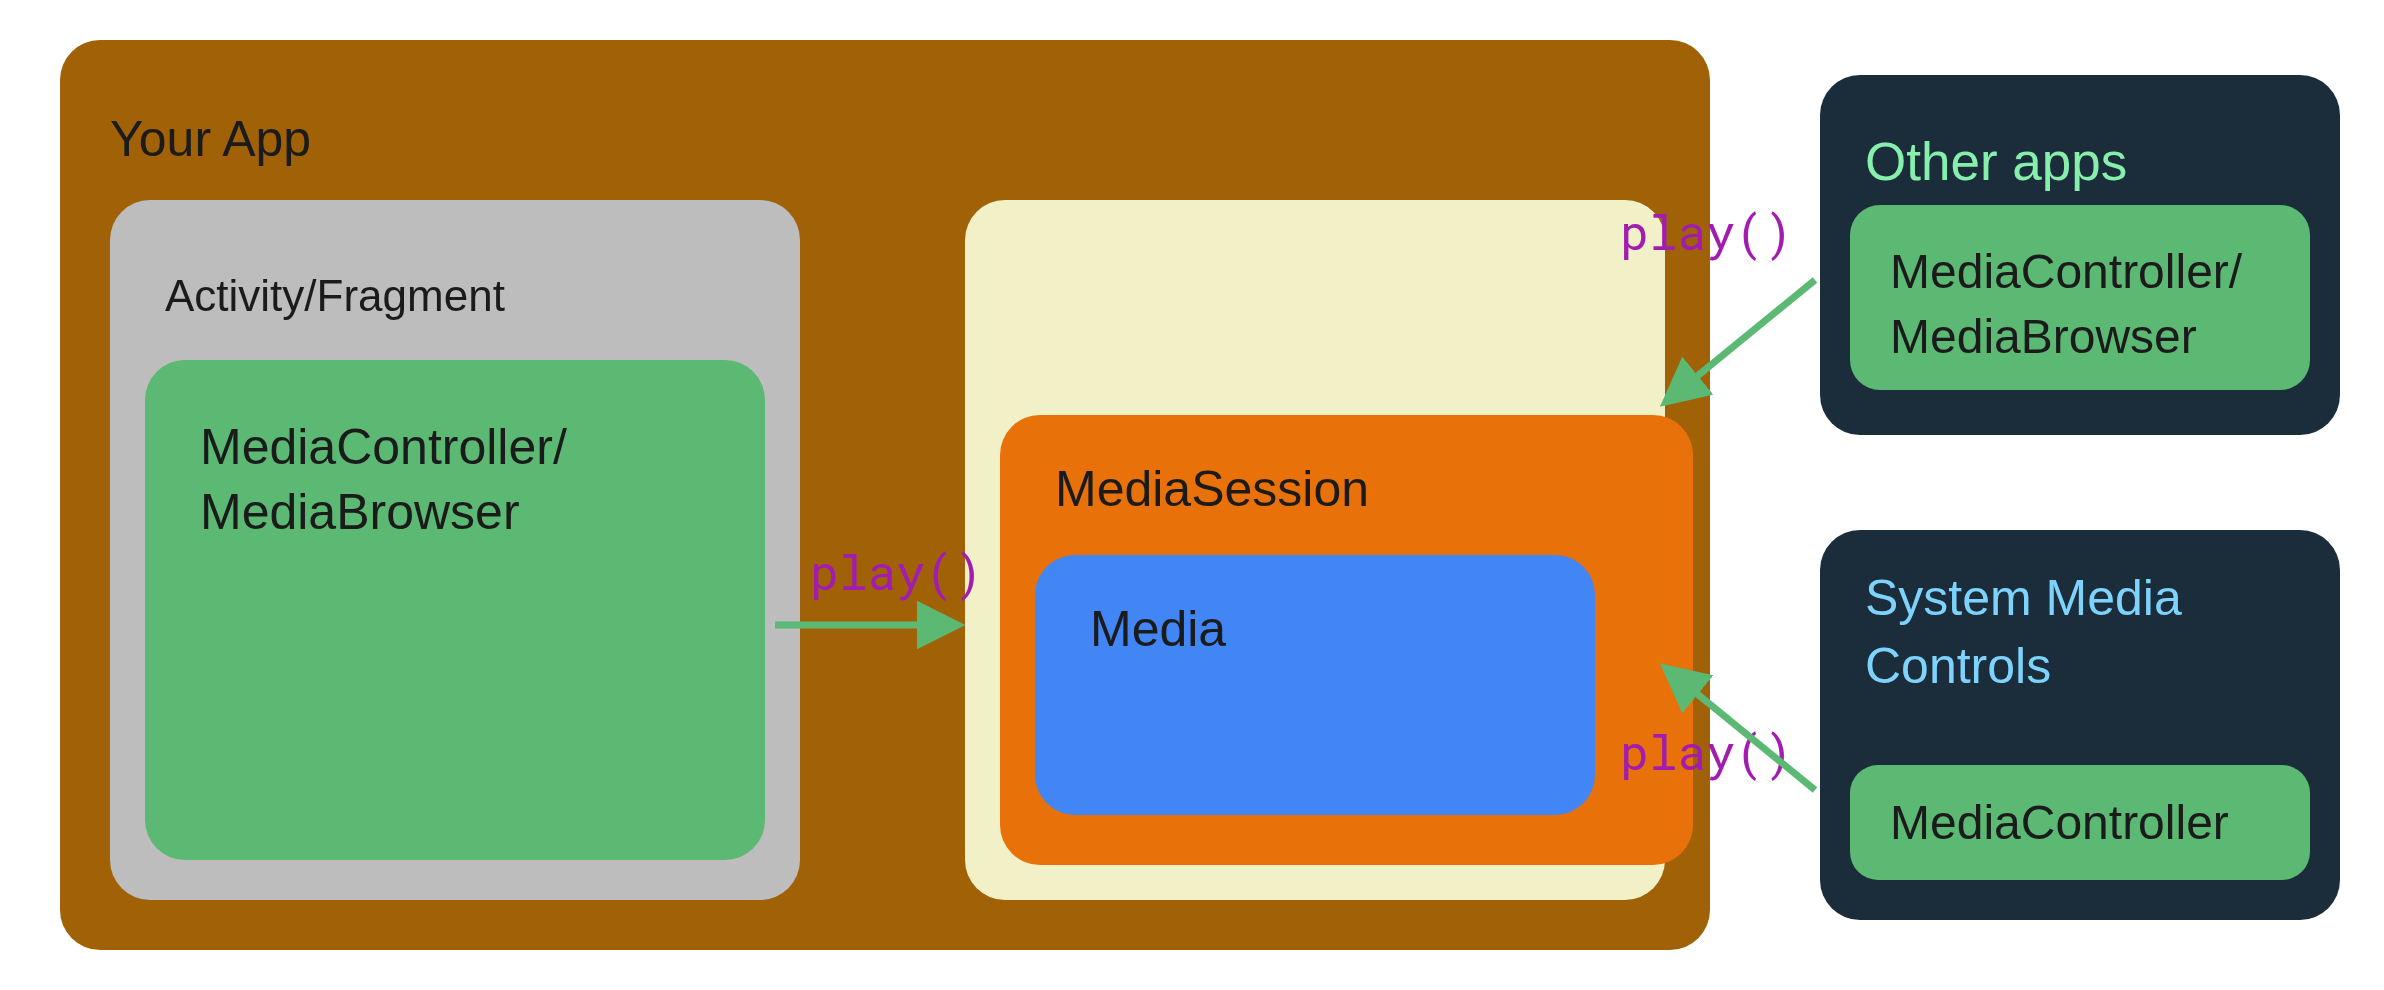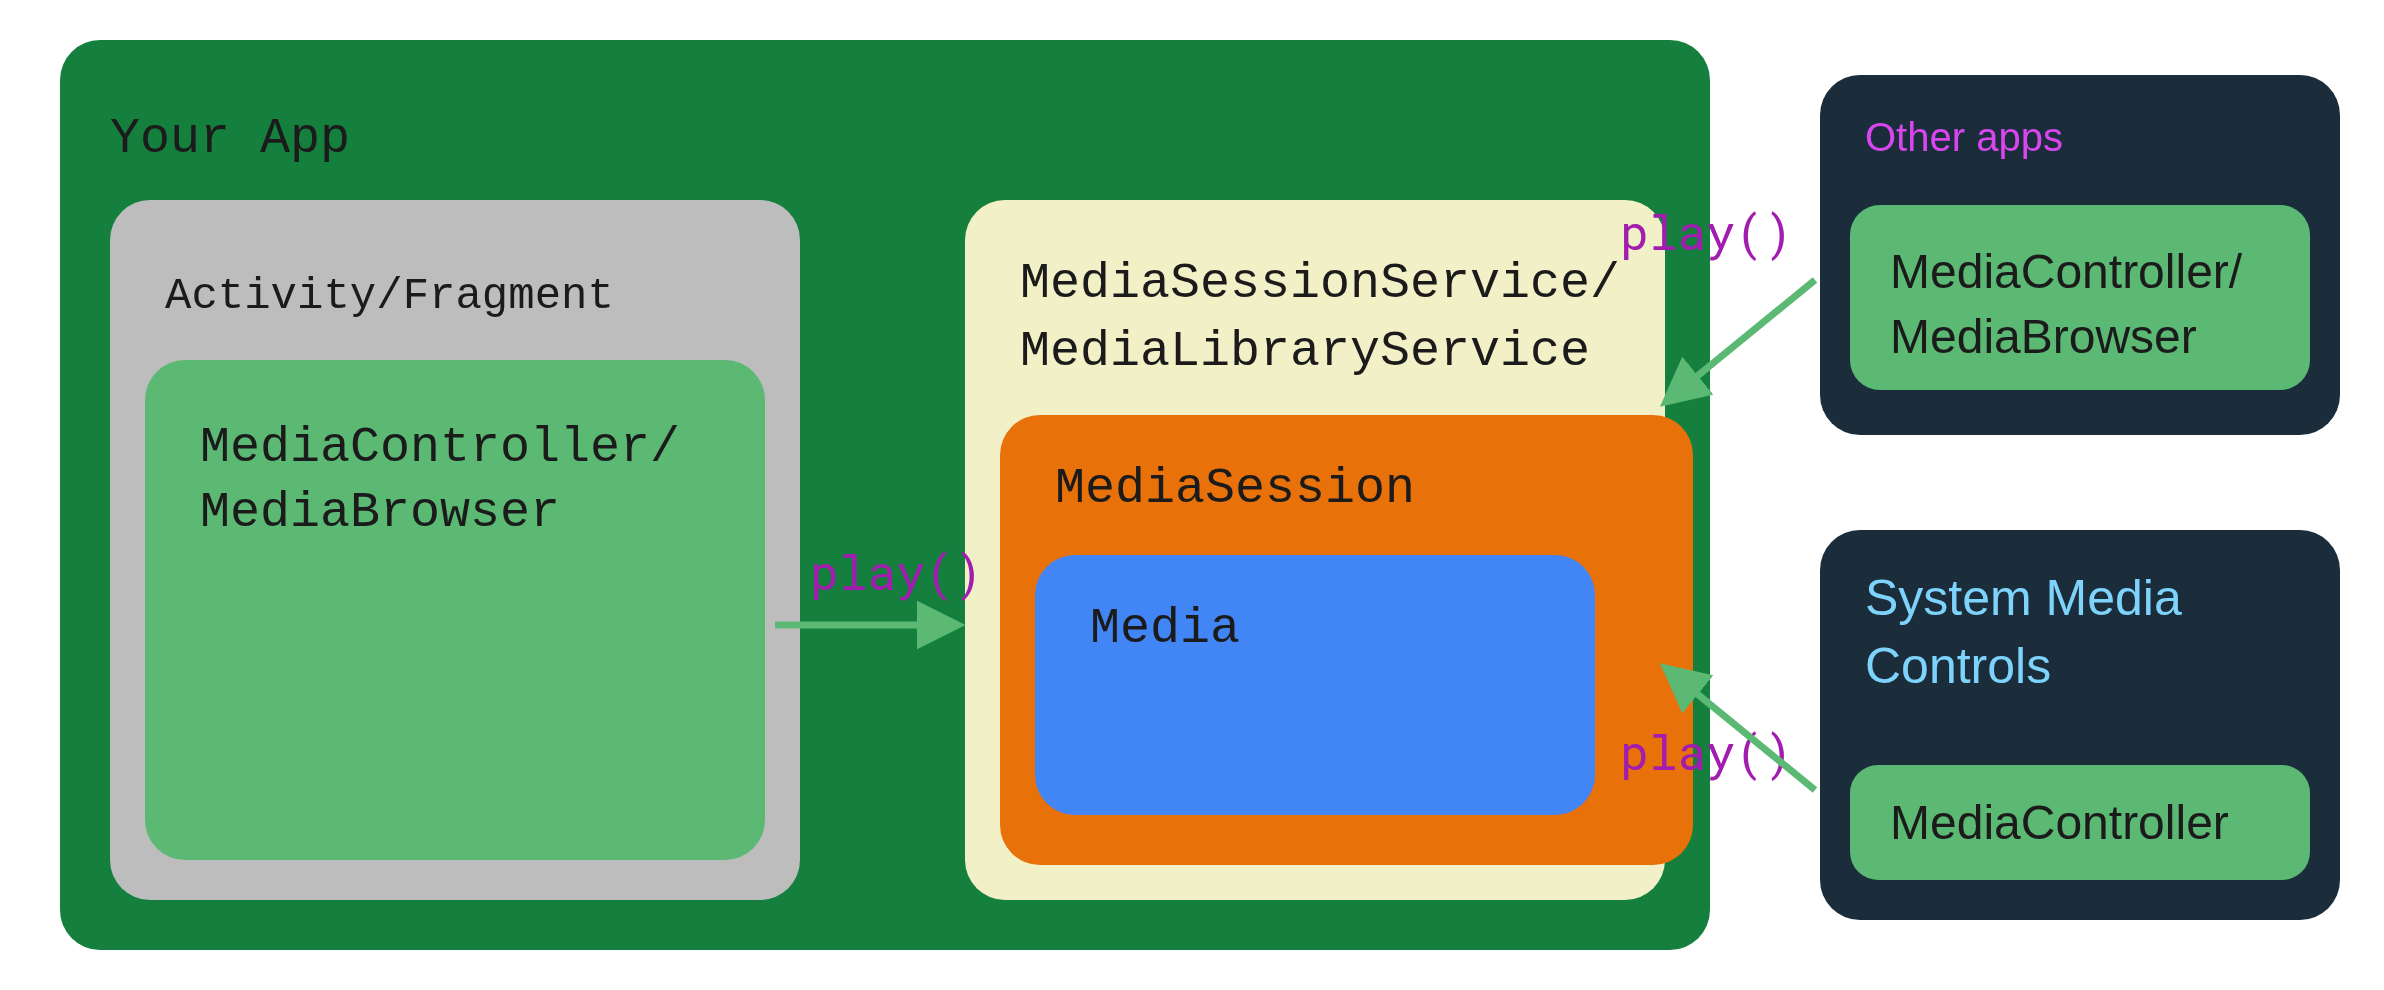--- a/index.html
+++ b/index.html
@@ -37,48 +37,46 @@
     width: 2384px;
     height: 990px;
     pointer-events: none;
   }
 </style>
 </head>
 <body>
 
 <div class="canvas">
 
-  <div class="box" style="left:60px; top:40px; width:1650px; height:910px; background:#15803d;font-family:Liberation Mono, monospace;">
+  <div class="box" style="left:60px; top:40px; width:1650px; height:910px; background:#a16207;">
     <div class="title" style="left:50px; top:70px; font-size:50px;">Your App</div>
 
     <div class="box" style="left:50px; top:160px; width:690px; height:700px; background:#bdbdbd;">
       <div class="title" style="left:55px; top:71px; font-size:44px;">Activity/Fragment</div>
 
       <div class="box" style="left:35px; top:160px; width:620px; height:500px; background:#5bb974;">
         <div class="title" style="left:55px; top:55px; font-size:50px; white-space:pre-line; line-height:1.3;">MediaController/
 MediaBrowser</div>
       </div>
     </div>
 
     <div class="box" style="left:905px; top:160px; width:700px; height:700px; background:#f2f0c6;">
-      <div class="title" style="left:55px; top:50px; font-size:50px; white-space:pre-line; line-height:1.35;">MediaSessionService/
-MediaLibraryService</div>
 
       <div class="box" style="left:35px; top:215px; width:693px; height:450px; background:#e8710a;">
         <div class="title" style="left:55px; top:45px; font-size:50px;">MediaSession</div>
 
         <div class="box" style="left:35px; top:140px; width:560px; height:260px; background:#4285f4;">
           <div class="title" style="left:55px; top:45px; font-size:50px;">Media</div>
         </div>
       </div>
     </div>
   </div>
 
   <div class="box" style="left:1820px; top:75px; width:520px; height:360px; background:#1b2d3a;">
-    <div class="title" style="left:45px; top:40px; font-size:40px; color:#d946ef;">Other apps</div>
+    <div class="title" style="left:45px; top:56px; font-size:53px; color:#86efac;">Other apps</div>
     <div class="box" style="left:30px; top:130px; width:460px; height:185px; background:#5bb974; border-radius:30px;">
       <div class="title" style="left:40px; top:35px; font-size:48px; white-space:pre-line; line-height:1.35;">MediaController/
 MediaBrowser</div>
     </div>
   </div>
 
   <div class="box" style="left:1820px; top:530px; width:520px; height:390px; background:#1b2d3a;">
     <div class="title" style="left:45px; top:35px; font-size:50px; color:#7dd3fc; white-space:pre-line; line-height:1.35;">System Media
 Controls</div>
     <div class="box" style="left:30px; top:235px; width:460px; height:115px; background:#5bb974; border-radius:28px;">

